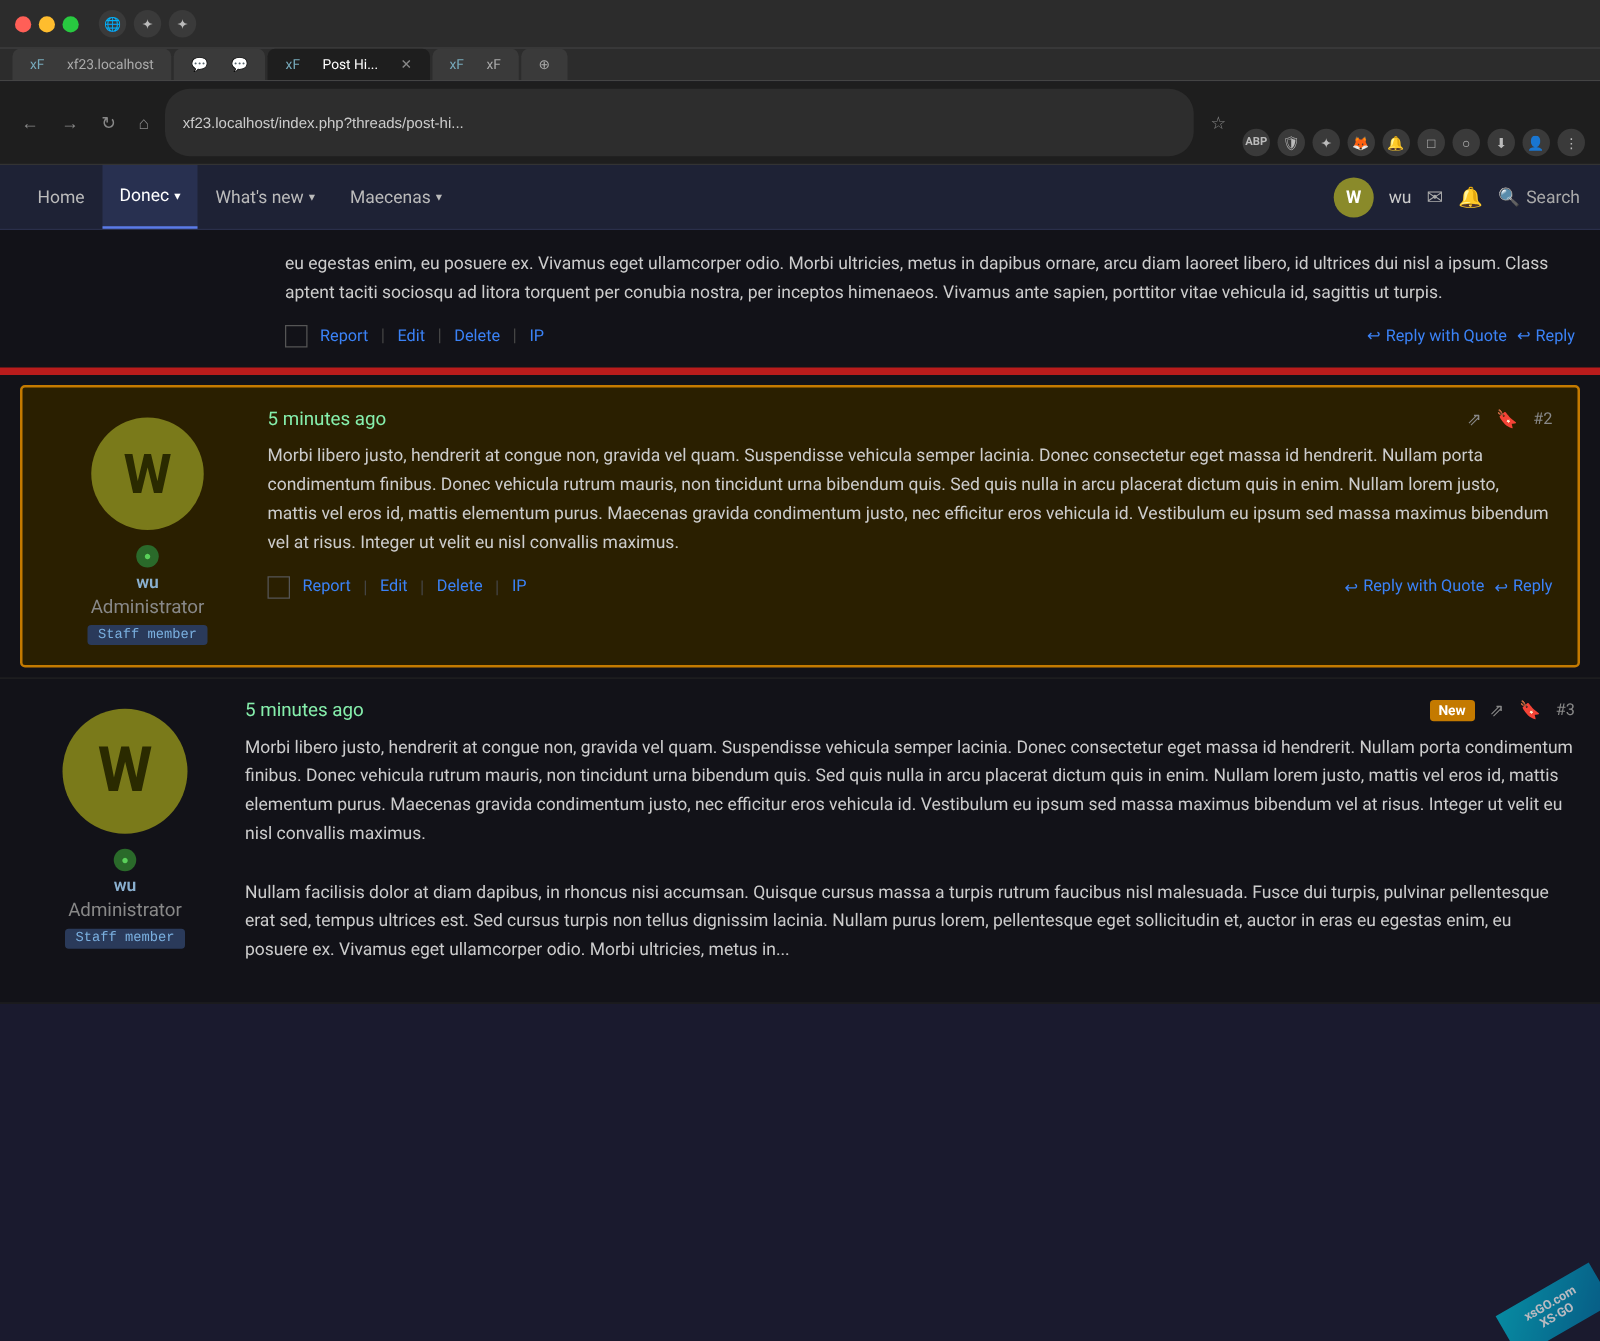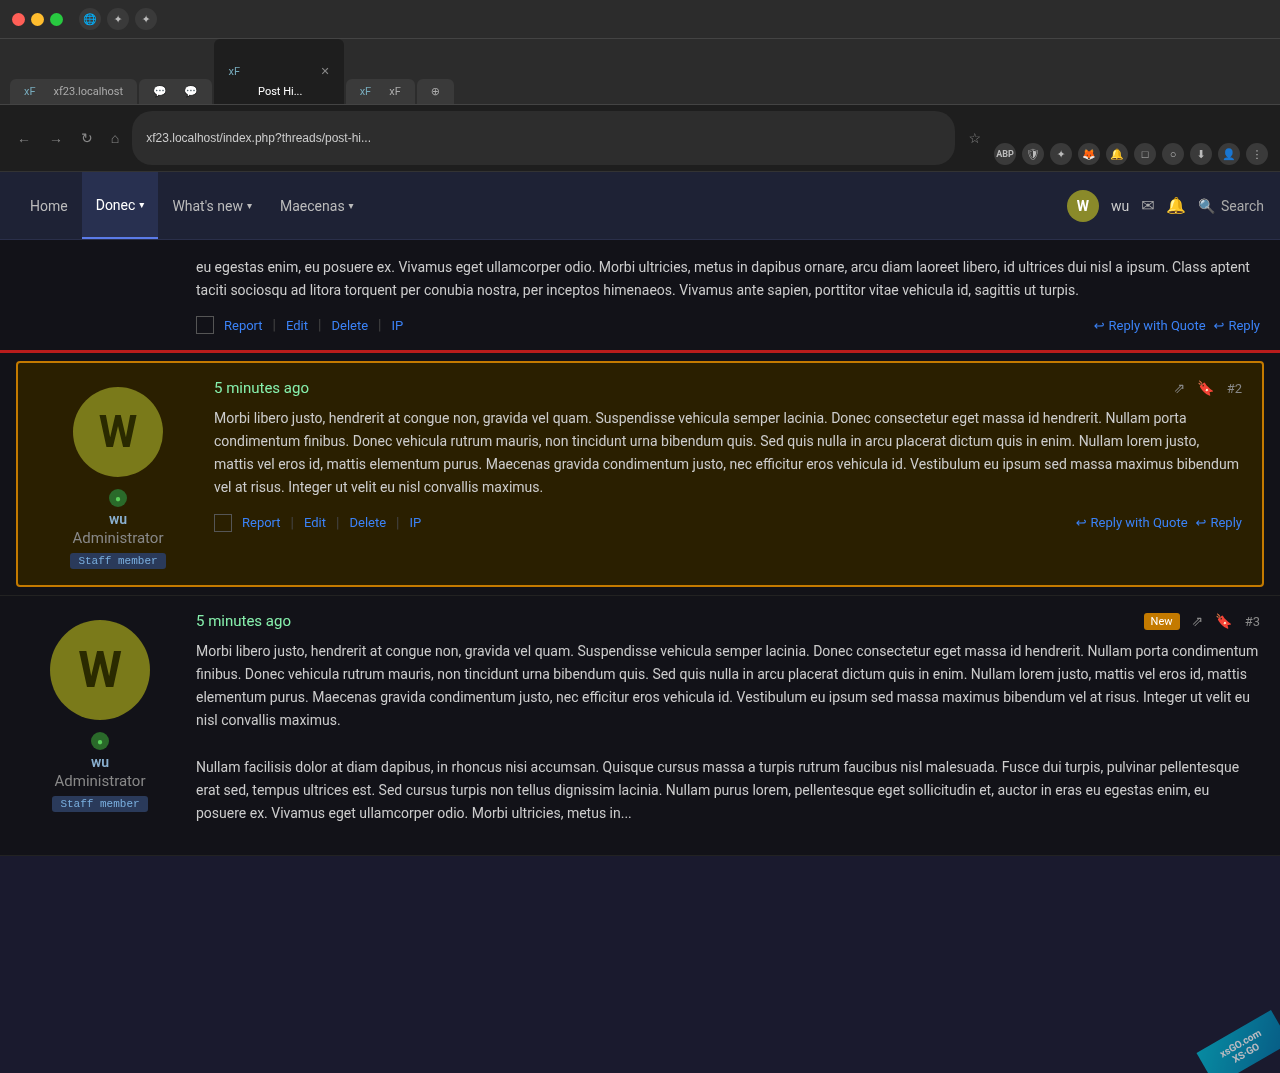--- a/index.html
+++ b/index.html
@@ -84,21 +84,21 @@
       color: #bbb;
     }
 
     
     .forum-nav {
       background: #1e2235;
       display: flex;
       align-items: center;
       padding: 0 16px;
       border-bottom: 1px solid #2a2f4a;
-      height: 68px;
+      height: 52px;
     }
     .nav-item {
       color: #bbb;
       padding: 16px 14px;
       font-size: 14px;
       cursor: pointer;
       text-decoration: none;
       display: flex;
       align-items: center;
       gap: 4px;
@@ -269,21 +269,21 @@
       display: flex;
       align-items: center;
       gap: 4px;
     }
     .sep { color: #444; }
 
     .new-badge {
       background: #c47a00;
       color: #fff;
       font-size: 11px;
-      font-weight: normal;
+      font-weight: bold;
       padding: 2px 7px;
       border-radius: 3px;
     }
 
     
     .watermark {
       position: fixed;
       bottom: 20px;
       right: 0;
       width: 120px;
@@ -326,21 +326,21 @@
   <div class="tab">
     <span style="font-size:11px;color:#7ab;">xF</span>
     <span style="font-size:11px;">xf23.localhost</span>
   </div>
   <div class="tab">
     <span style="font-size:11px;color:#7ab;">💬</span>
     <span style="font-size:11px;">💬</span>
   </div>
   <div class="tab active">
     <span style="font-size:11px;color:#7ab;">xF</span>
-    <span style="font-size:11px;margin-top:40px;">Post Hi...</span>
+    <span style="font-size:11px;">Post Hi...</span>
     <span class="tab-close">✕</span>
   </div>
   <div class="tab">
     <span style="font-size:11px;color:#7ab;">xF</span>
     <span style="font-size:11px;">xF</span>
   </div>
   <div class="tab">
     <span style="font-size:11px;">⊕</span>
   </div>
 </div>
@@ -387,21 +387,21 @@
     <span class="nav-icon">🔔</span>
     <div class="search-btn">
       <span>🔍</span>
       <span>Search</span>
     </div>
   </div>
 </div>
 
 <div class="forum-content">
 
-  <div class="post-container normal" style="background:#121218; border-bottom:3px solid #b91c1c;">
+  <div class="post-container normal" style="background:#121218; border-bottom:6px solid #b91c1c;gap:32px;">
     <div class="author-sidebar">
       
     </div>
     <div class="post-main">
       <div class="post-body">eu egestas enim, eu posuere ex. Vivamus eget ullamcorper odio. Morbi ultricies, metus in dapibus ornare, arcu diam laoreet libero, id ultrices dui nisl a ipsum. Class aptent taciti sociosqu ad litora torquent per conubia nostra, per inceptos himenaeos. Vivamus ante sapien, porttitor vitae vehicula id, sagittis ut turpis.</div>
       <div class="post-footer">
         <div class="post-footer-left">
           <div class="post-check"></div>
           <a class="action-link">Report</a>
           <span class="sep">|</span>

